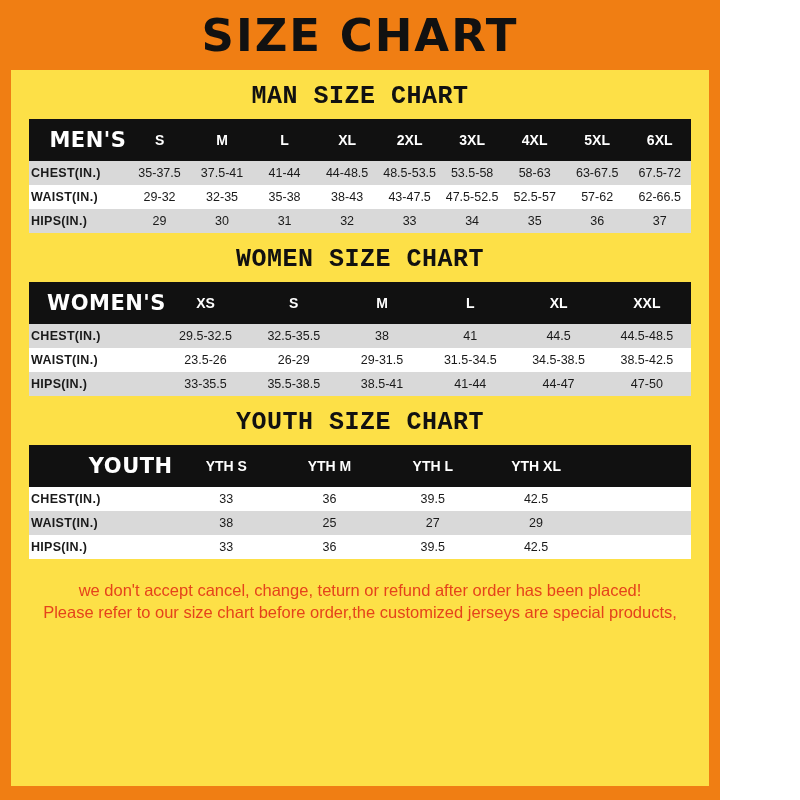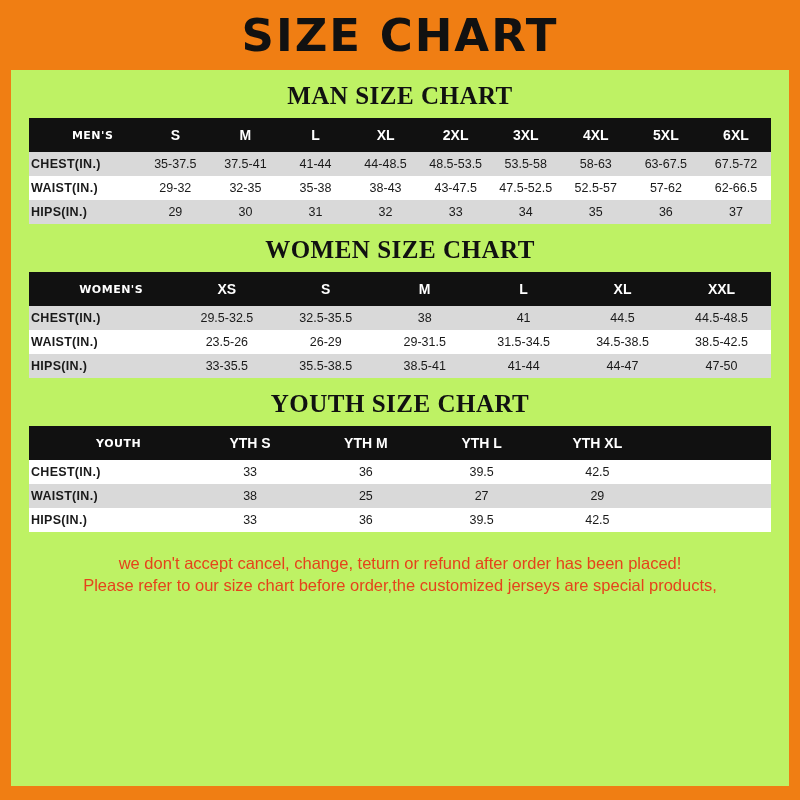--- a/index.html
+++ b/index.html
@@ -3,23 +3,23 @@
 <meta charset="utf-8">
 <style>
   * { box-sizing: border-box; }
   html, body {
     margin: 0; padding: 0;
     width: 800px; height: 800px;
     background: #ffffff;
     font-family: "Liberation Sans", sans-serif;
   }
   .page {
-    width: 800px; height: 800px;
+    width: 720px; height: 800px;
     position: relative;
-    background: #bef264;
+    background: #fde047;
     border-left: 11px solid #F07E13;
     border-right: 11px solid #F07E13;
     overflow: hidden;
   }
   .banner {
     background: #F07E13;
     height: 70px;
     display: flex;
     align-items: center;
     justify-content: center;
@@ -31,21 +31,21 @@
     font-size: 45px;
     letter-spacing: 2px;
     color: #111111;
     line-height: 1;
   }
   .content {
     padding: 0 18px;
   }
   .section-title {
     text-align: center;
-    font-family: Liberation Serif, serif;
+    font-family: Liberation Mono, monospace;
     font-weight: bold;
     font-size: 25px;
     color: #111111;
     letter-spacing: 0.5px;
     margin: 12px 0 8px 0;
   }
   table.chart {
     width: 100%;
     border-collapse: collapse;
     table-layout: fixed;
@@ -59,24 +59,24 @@
     white-space: nowrap;
   }
   table.chart thead th {
     background: #111111;
     color: #ffffff;
     font-weight: bold;
     font-size: 14px;
     padding: 9px 2px;
   }
   table.chart thead th.head-label {
-    text-align: center;
+    text-align: right;
     padding-left: 18px;
     font-family: "DejaVu Sans", sans-serif;
-    font-size: 11px;
+    font-size: 21px;
     letter-spacing: 0.5px;
   }
   table.chart tbody tr.odd td { background: #d9d9d9; }
   table.chart tbody tr.even td { background: #ffffff; }
   table.chart tbody td.row-label {
     font-weight: bold;
     letter-spacing: 0.3px;
     text-align: left;
   }
   .men-col-label { width: 15%; }

